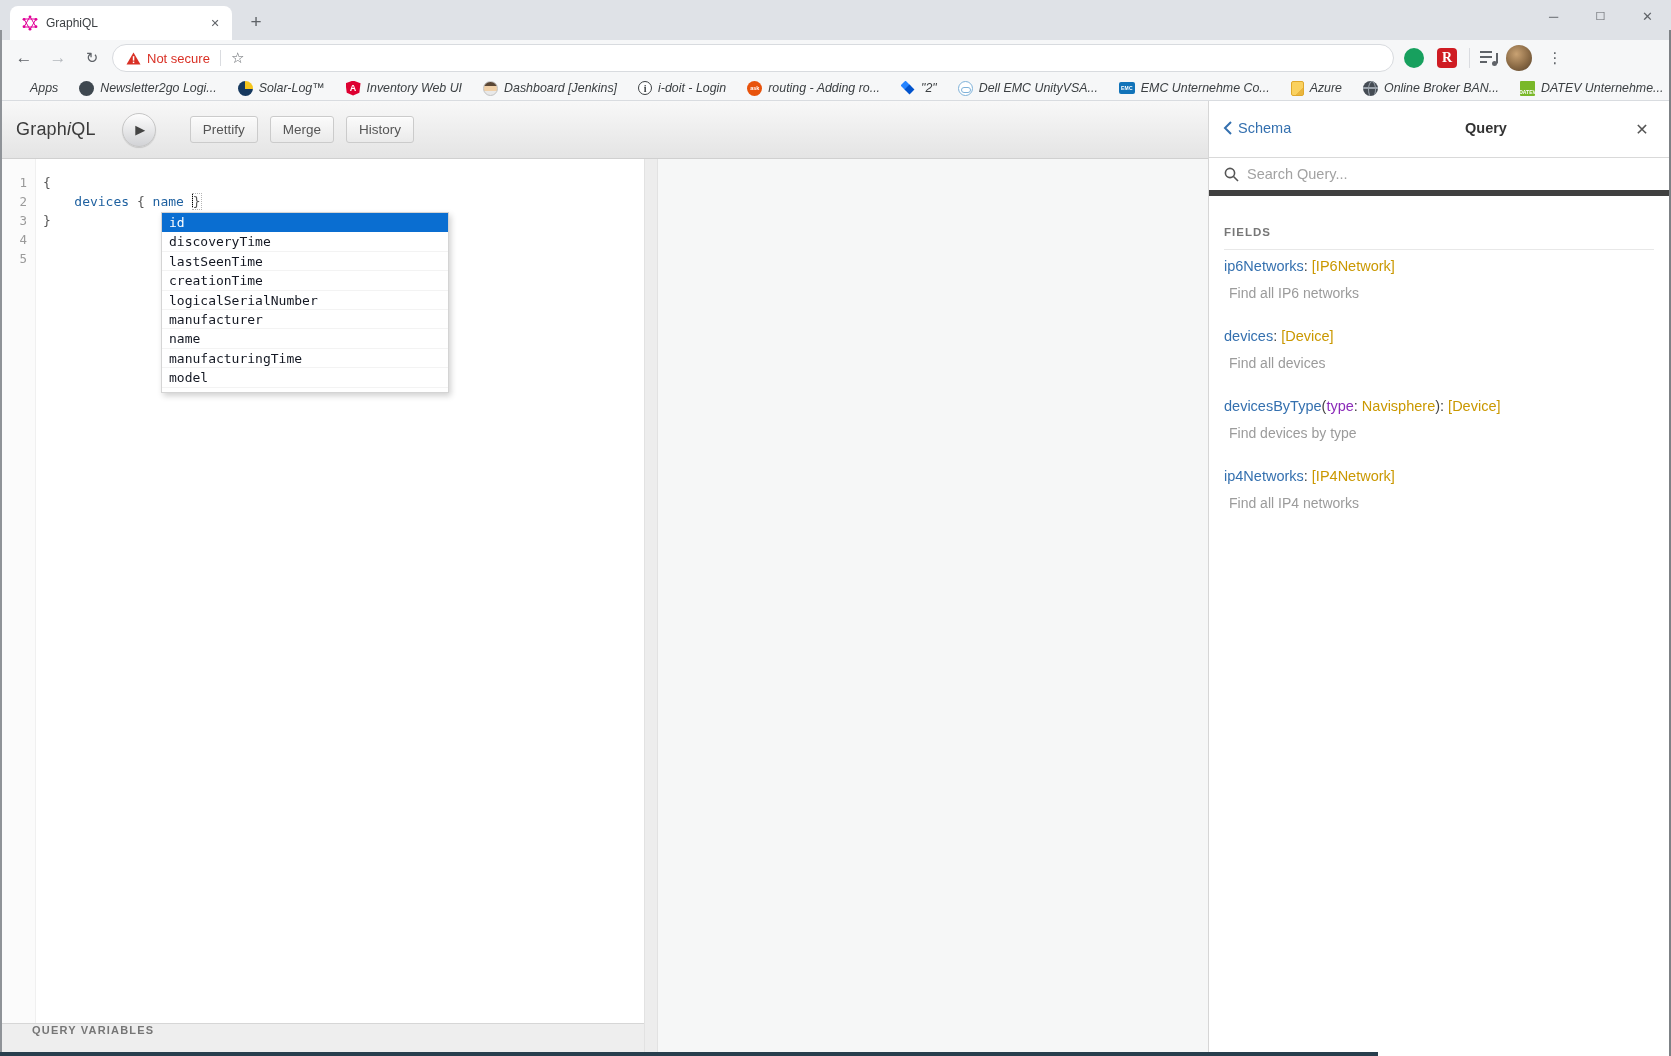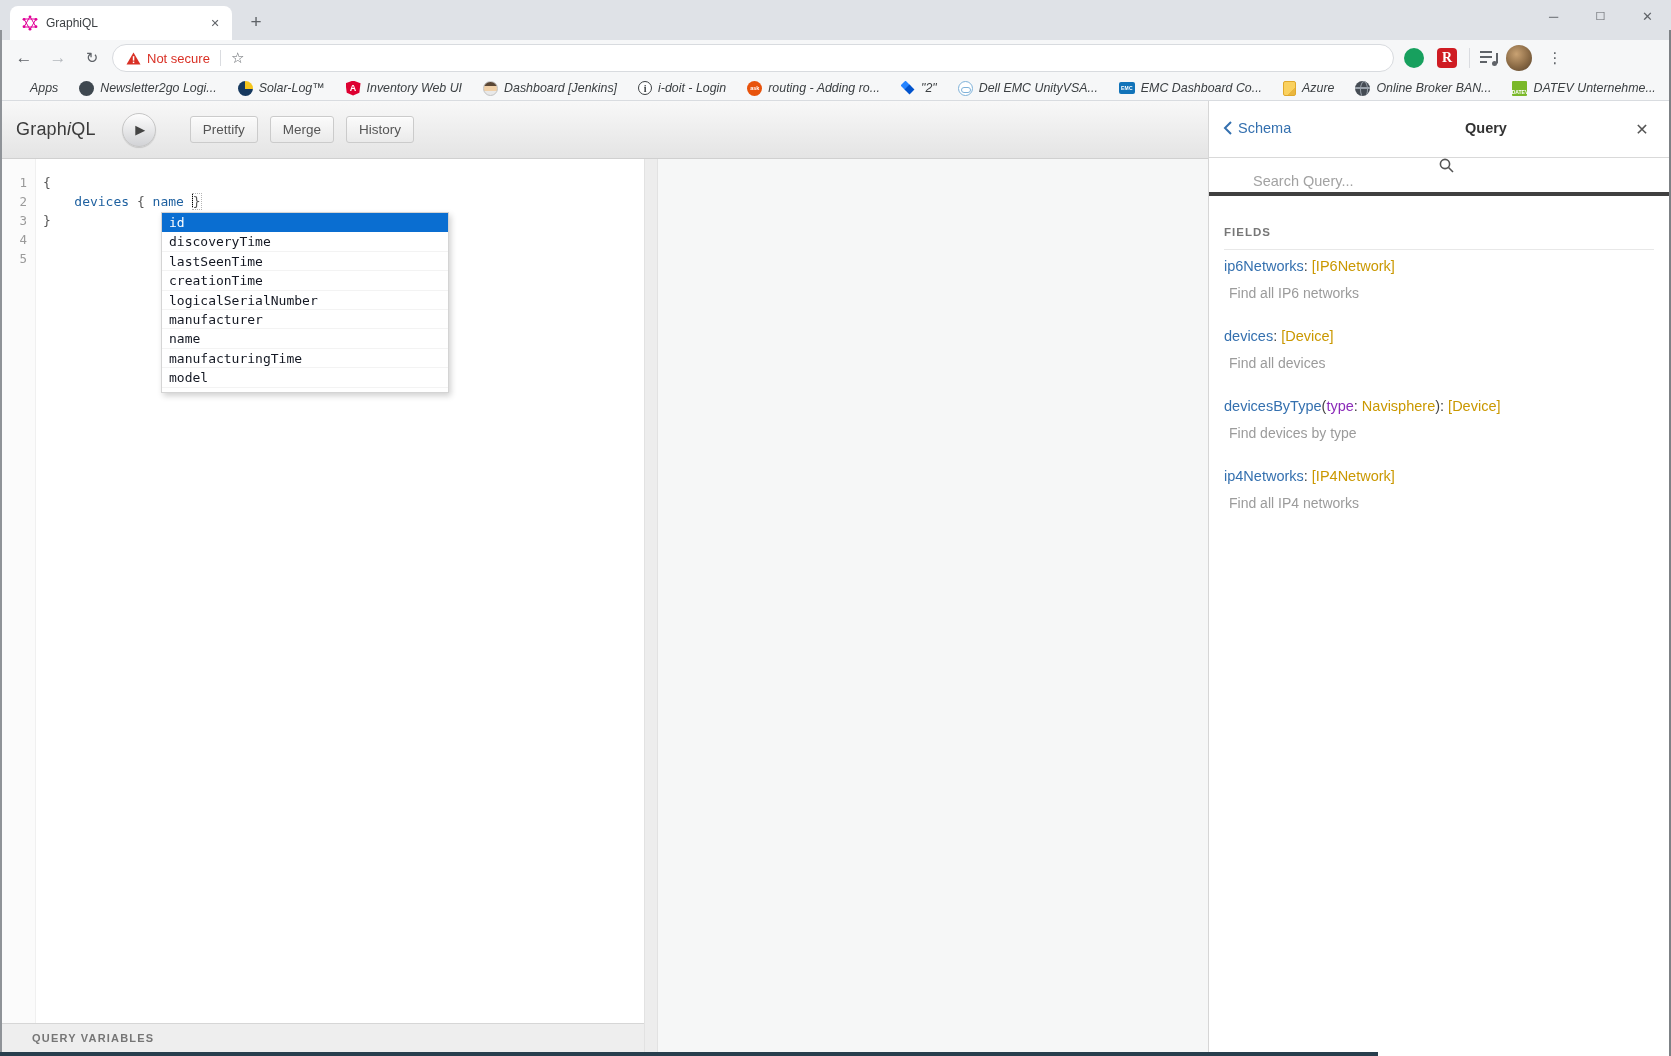--- a/index.html
+++ b/index.html
@@ -82,39 +82,39 @@
   #gutter { position:absolute; left:0; top:0; width:34px; height:100%; background:#fbfbfb; border-right:1px solid #f0f0f0; padding-top:14px; }
   .ln { display:block; height:19px; line-height:19px; font-size:12.5px; color:#9a9a9a; text-align:right; padding-right:8px; font-family:"DejaVu Sans Mono","Liberation Mono",monospace; }
   #code { position:absolute; left:41px; top:14px; right:0; font-family:"DejaVu Sans Mono","Liberation Mono",monospace; font-size:13px; }
   .code-line { height:19px; line-height:19px; white-space:pre; }
   .tok-prop { color:#1f61a0; }
   .tok-pun { color:#555; }
   .tok-brace { color:#555; outline:1px dotted #b5b5b5; }
   .cursor { display:inline-block; width:1px; height:14px; background:#000; vertical-align:-2px; animation:blink 1.06s steps(1) infinite; }
   @keyframes blink { 50% { opacity:0; } }
 
-  #variables-bar { position:absolute; left:0; top:922px; width:642px; height:29px; background:#eeeeee; border-top:1px solid #d6d6d6; display:flex; align-items:center; }
+  #variables-bar { position:absolute; left:0; top:922px; width:642px; height:29px; background:#eeeeee; border-top:1px solid #d6d6d6; display:flex; align-items:flex-start; }
   #variables-title { font-size:11px; font-weight:bold; letter-spacing:1.2px; color:#767676; margin-left:30px; }
 
   #pane-divider { position:absolute; left:642px; top:58px; width:14px; height:897px; background:#ededed; border-left:1px solid #e2e2e2; border-right:1px solid #e2e2e2; cursor:col-resize; }
   #result-pane { position:absolute; left:656px; top:58px; width:550px; height:897px; background:#f6f7f7; }
 
   
   #hint-list { position:absolute; left:161px; top:212px; width:288px; height:181px; overflow:hidden; background:#fff; border:1px solid #d4d4d4; box-shadow:2px 3px 6px rgba(0,0,0,.18); z-index:40; list-style:none; }
   #hint-list li { height:19.4px; line-height:19.4px; padding:0 7px; font-family:"DejaVu Sans Mono","Liberation Mono",monospace; font-size:13px; color:#141823; border-bottom:1px solid #f3f3f3; white-space:pre; }
   #hint-list li.active { background:#0a6ed1; color:#fff; border-bottom-color:#0a6ed1; }
 
   
   #doc-panel { position:absolute; left:1208px; top:0; width:461px; height:955px; background:#fff; border-left:1px solid #d6d6d6; }
   #doc-header { position:absolute; left:0; top:0; width:100%; height:57px; border-bottom:1px solid #d9d9d9; }
   #doc-back { position:absolute; left:14px; top:19px; color:#3470af; font-size:14.5px; display:flex; align-items:center; }
   #doc-back svg { margin-right:6px; }
   #doc-title { position:absolute; left:256px; top:19px; font-size:14.5px; font-weight:bold; color:#333; }
   #doc-close { position:absolute; right:16px; top:17px; font-size:16px; color:#555; width:22px; height:22px; display:flex; align-items:center; justify-content:center; }
-  #doc-search-row { position:absolute; left:0; top:57px; width:100%; height:38px; border-bottom:4px solid #404040; display:flex; align-items:center;flex-direction:column; }
+  #doc-search-row { position:absolute; left:0; top:57px; width:100%; height:38px; border-bottom:6px solid #404040; display:flex; align-items:center; }
   #doc-search-row svg { margin-left:15px; flex:0 0 auto; }
   #doc-search-input { border:none; outline:none; margin-left:8px; font-size:14.5px; color:#333; width:380px; font-family:"Liberation Sans","DejaVu Sans",sans-serif; background:transparent; }
   #doc-search-input::placeholder { color:#a2a2a2; }
   #doc-content { position:absolute; left:0; top:95px; width:100%; bottom:0; padding:0 15px; overflow:hidden; }
   #doc-root-label { margin-top:17px; font-size:15px; color:#333; }
   #doc-fields-label { margin-top:30px; font-size:11.5px; font-weight:bold; letter-spacing:1px; color:#777; padding-bottom:11px; border-bottom:1px solid #e8e8e8; }
   #doc-fields { margin-top:8px; }
   .doc-field { margin-bottom:27px; }
   .doc-field-row { font-size:14.5px; color:#444; }
   .field-name { color:#3470af; }
@@ -223,21 +223,21 @@
       <div class="bm">
         <span class="bm-ic jira-icon"></span>
         <span class="bm-label">"2"</span>
       </div>
       <div class="bm">
         <span class="bm-ic cloud-icon"></span>
         <span class="bm-label">Dell EMC UnityVSA...</span>
       </div>
       <div class="bm">
         <span class="bm-ic emc-icon">EMC</span>
-        <span class="bm-label">EMC Dashboard Co...</span>
+        <span class="bm-label">EMC Unternehme Co...</span>
       </div>
       <div class="bm">
         <span class="bm-ic azure-icon"></span>
         <span class="bm-label">Azure</span>
       </div>
       <div class="bm">
         <span class="bm-ic globe-icon"></span>
         <span class="bm-label">Online Broker BAN...</span>
       </div>
       <div class="bm">

